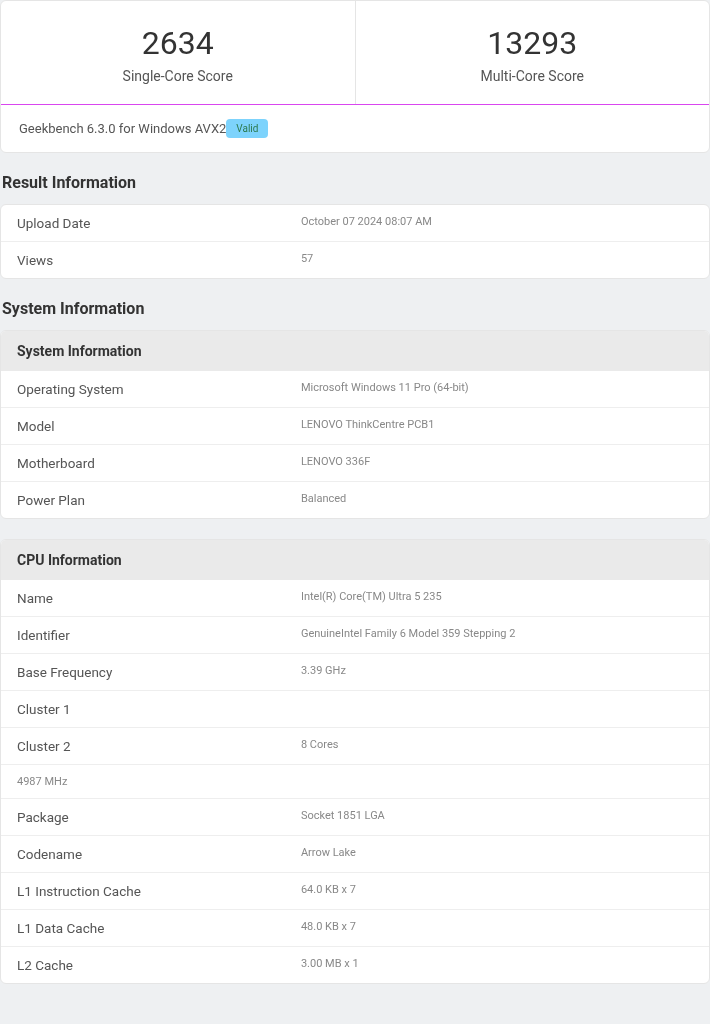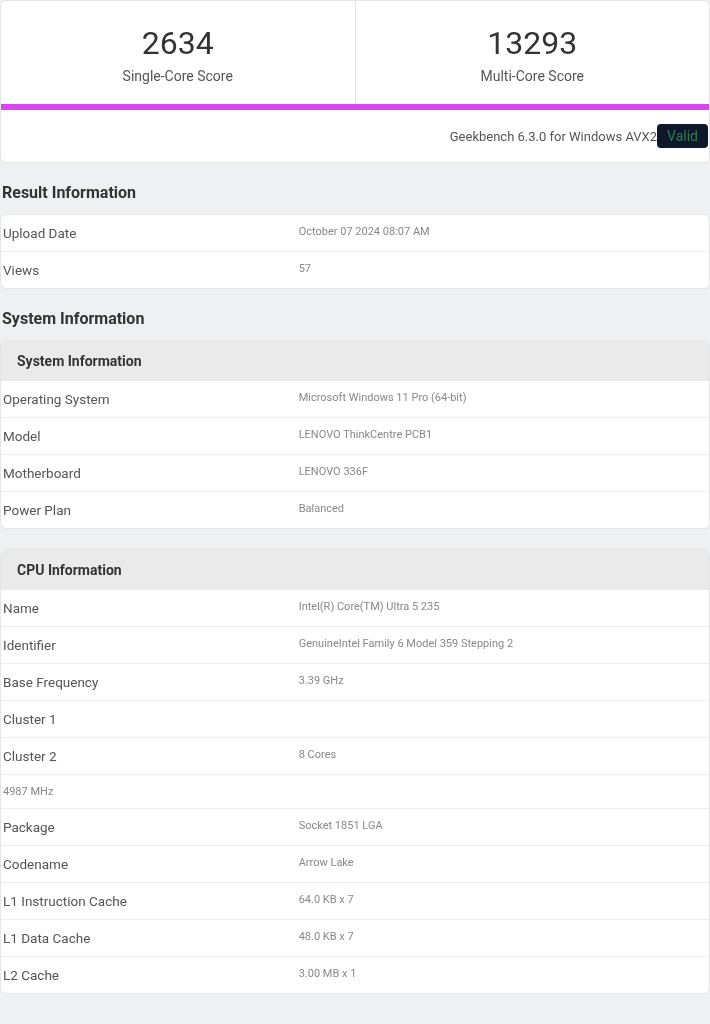--- a/index.html
+++ b/index.html
@@ -37,36 +37,36 @@
       font-size: 32px;
       font-weight: 400;
       color: #333;
     }
     .score-label {
       font-size: 14px;
       color: #555;
       margin-top: 6px;
     }
     .version-row {
-      border-top: 6px solid #d946ef;
-      padding: 14px 1px;
+      border-top: 1px solid #d946ef;
+      padding: 14px 18px;
       display: flex;
-      justify-content: flex-end;
+      justify-content: flex-start;
       align-items: center;
     }
     .version-text {
       font-size: 13px;
       color: #555;
     }
     .valid-badge {
-      background-color: #0f172a;
+      background-color: #7dd3fc;
       color: #2d7a4f;
       padding: 4px 10px;
       border-radius: 4px;
-      font-size: 14px;
+      font-size: 10px;
     }
     .section-title {
       font-size: 16px;
       font-weight: 700;
       color: #333;
       margin: 20px 0 12px 2px;
     }
     .info-card {
       background: #fff;
       border: 1px solid #e5e5e5;
@@ -76,21 +76,21 @@
     }
     .info-header {
       background-color: #eaeaea;
       padding: 12px 16px;
       font-weight: 700;
       font-size: 14px;
       color: #333;
     }
     .info-row {
       display: flex;
-      padding: 10px 2px;
+      padding: 10px 16px;
       border-top: 1px solid #eee;
     }
     .info-row:first-of-type {
       border-top: none;
     }
     .info-key {
       flex: 0 0 42%;
       color: #555;
       font-size: 13.5px;
     }

